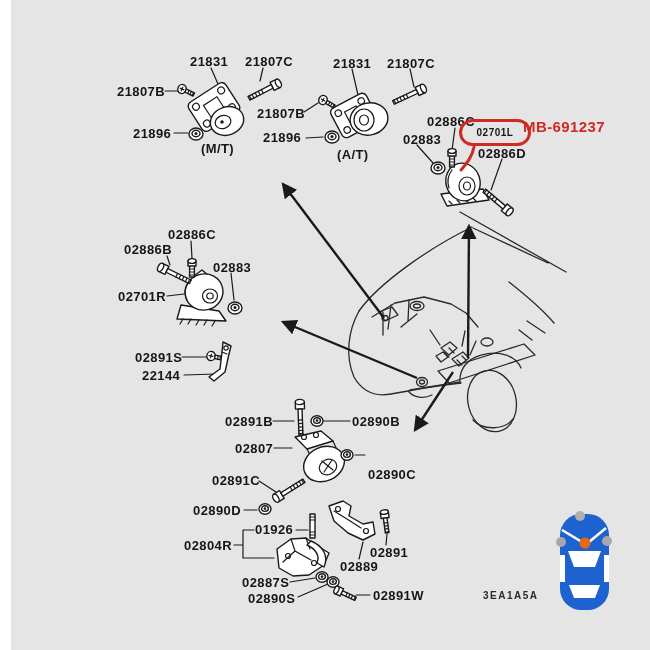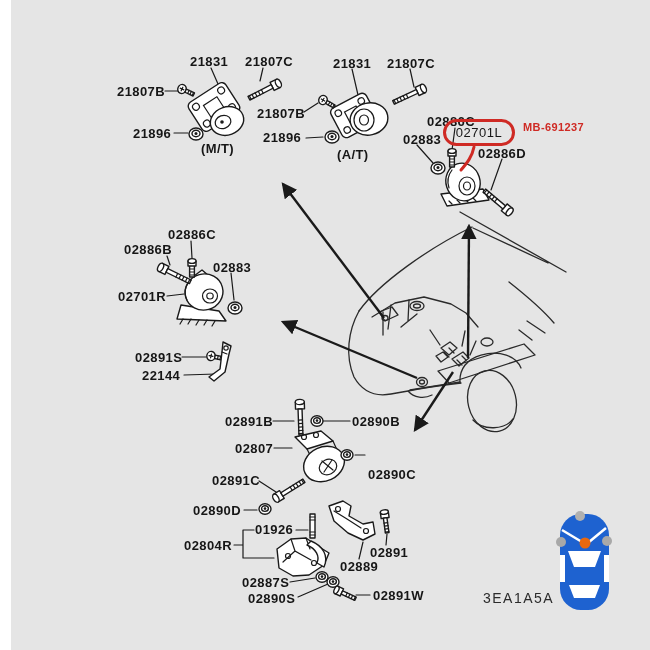--- a/index.html
+++ b/index.html
@@ -1,26 +1,26 @@
 <!DOCTYPE html>
 <html><head>
 <meta charset="utf-8">
 <style>
   html,body{margin:0;padding:0;background:#ffffff;}
   .stage{position:relative;width:650px;height:650px;background:#e5e5e5;overflow:hidden;
          font-family:"Liberation Sans", sans-serif;margin-left:11px;}
   .stage svg{position:absolute;left:0;top:0;}
   .lbl{position:absolute;font-weight:bold;font-size:13px;letter-spacing:0.4px;
        color:#161616;white-space:nowrap;line-height:14px;}
-  .lbl.red{color:#cf2a24;font-size:11px;}
-  .hl-box{position:absolute;left:432px;top:119px;width:66px;height:21px;
+  .lbl.red{color:#cf2a24;font-size:15px;}
+  .hl-box{position:absolute;left:448px;top:119px;width:66px;height:21px;
           border:3.5px solid #cf2a24;border-radius:14px;
           display:flex;align-items:center;justify-content:center;
-          font-weight:normal;font-size:13px;letter-spacing:0.5px;color:#161616;}
-  .code{position:absolute;font-weight:normal;font-size:14px;letter-spacing:1.5px;color:#2b2b2b;text-align:right;}
+          font-weight:bold;font-size:10px;letter-spacing:0.5px;color:#161616;}
+  .code{position:absolute;font-weight:bold;font-size:10px;letter-spacing:1.5px;color:#2b2b2b;text-align:right;}
   svg .p{fill:#ffffff;stroke:#1a1a1a;stroke-width:1.4;stroke-linejoin:round;}
   svg .l{fill:none;stroke:#1a1a1a;stroke-width:1.2;stroke-linecap:round;}
   svg .d{fill:#1a1a1a;stroke:none;}
   svg .leader{fill:none;stroke:#1a1a1a;stroke-width:1.2;stroke-linecap:round;}
   svg .arrow{stroke:#1a1a1a;stroke-width:2.4;fill:none;}
   svg .sketch{fill:none;stroke:#2a2a2a;stroke-width:1.3;stroke-linecap:round;stroke-linejoin:round;}
   svg .redline{fill:none;stroke:#cf2a24;stroke-width:3;stroke-linecap:round;}
 </style>
 </head>
 <body>

